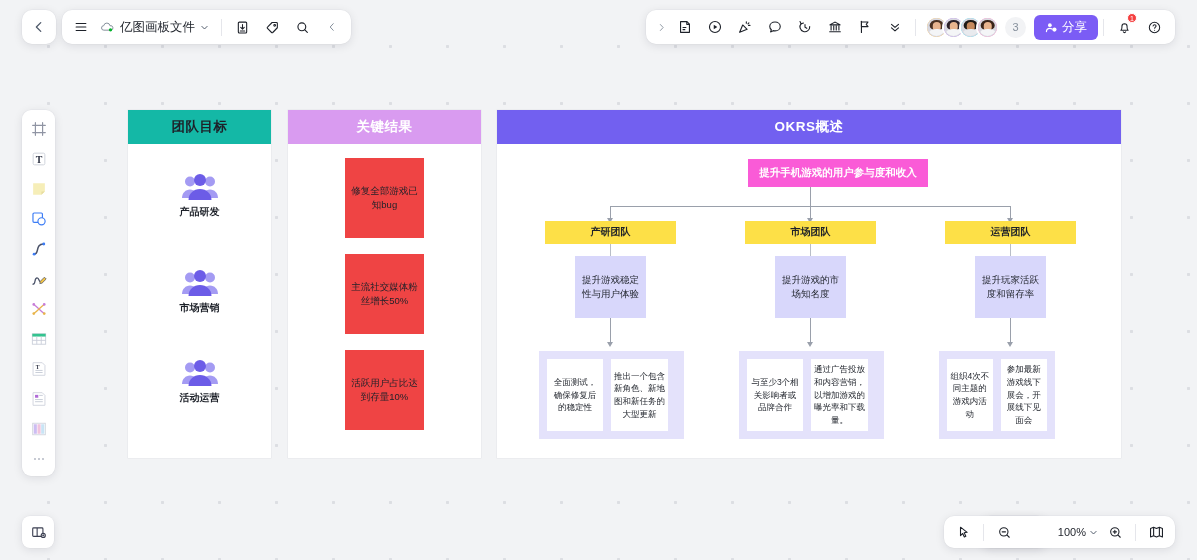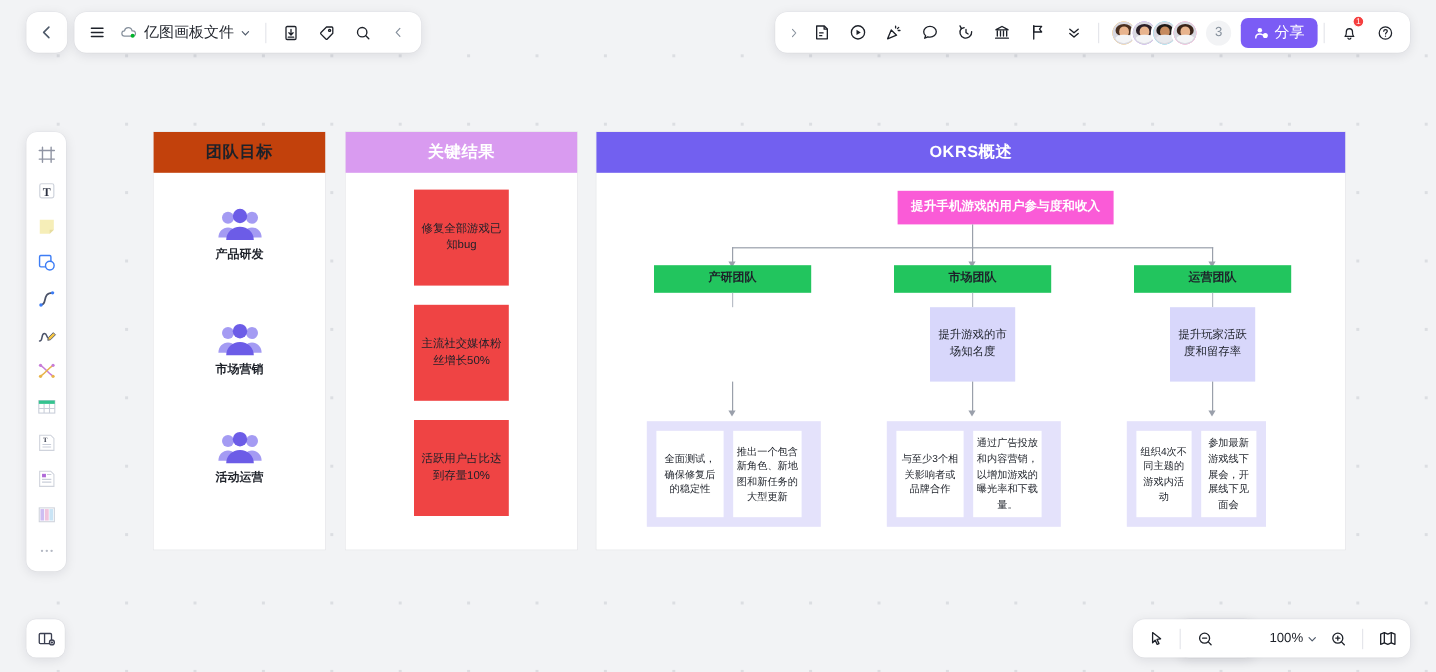--- a/index.html
+++ b/index.html
@@ -121,21 +121,21 @@
   .col {
     position: absolute; background: #ffffff;
     box-shadow: 0 0 0 .5px rgba(20,24,40,.06);
   }
   .col-head {
     height: 34px; display: flex; align-items: center; justify-content: center;
     font-size: 13.5px; font-weight: bold; color: #ffffff;
     letter-spacing: .5px;
   }
   #col-goals { left: 128px; top: 110px; width: 143px; height: 348px; }
-  #col-goals .col-head { background: #c2410c; color: #1d2129; }
+  #col-goals .col-head { background: #14b8a6; color: #1d2129; }
   #col-kr { left: 288px; top: 110px; width: 193px; height: 348px; }
   #col-kr .col-head { background: #D99BF0; }
   #col-okr { left: 497px; top: 110px; width: 624px; height: 348px; }
   #col-okr .col-head { background: #7260F0; }
 
   
   .team-item {
     position: absolute; left: 0; width: 100%;
     display: flex; flex-direction: column; align-items: center;
   }
@@ -153,21 +153,21 @@
 
   
   .node {
     position: absolute; display: flex; align-items: center; justify-content: center;
     text-align: center; line-height: 1.45; color: #1d2129;
   }
   #root-node {
     background: #FA5BD7; color: #fff; font-size: 10.5px; font-weight: bold;
     left: 720px; top: 159px; width: 180px; height: 28px; margin-left: 28px;
   }
-  .team-node { background: #22c55e; font-size: 10px; font-weight: bold; height: 23px; }
+  .team-node { background: #fde047; font-size: 10px; font-weight: bold; height: 23px; }
   .obj-node { background: #D8D7FB; font-size: 9.5px; width: 71px; height: 62px; padding: 3px; }
   .leafbox {
     position: absolute; background: #E4E2FB; padding: 8px;
     display: flex; gap: 8px;
   }
   .leaf {
     background: #ffffff; display: flex; align-items: center; justify-content: center;
     text-align: center; font-size: 8.5px; line-height: 1.5; color: #1d2129;
     padding: 3px; height: 72px;
   }
@@ -245,20 +245,21 @@
     <div class="arrow" style="left:510px;top:108px"></div>
 
     <div class="node team-node" style="left:48px;top:111px;width:131px">产研团队</div>
     <div class="node team-node" style="left:248px;top:111px;width:131px">市场团队</div>
     <div class="node team-node" style="left:448px;top:111px;width:131px">运营团队</div>
 
     <div class="edge-v" style="left:113px;top:134px;height:12px"></div>
     <div class="edge-v" style="left:313px;top:134px;height:12px"></div>
     <div class="edge-v" style="left:513px;top:134px;height:12px"></div>
 
+    <div class="node obj-node" style="left:78px;top:146px">提升游戏稳定性与用户体验</div>
     <div class="node obj-node" style="left:278px;top:146px">提升游戏的市场知名度</div>
     <div class="node obj-node" style="left:478px;top:146px">提升玩家活跃度和留存率</div>
 
     <div class="edge" style="left:113px;top:208px;width:1px;height:27px"></div>
     <div class="edge" style="left:313px;top:208px;width:1px;height:27px"></div>
     <div class="edge" style="left:513px;top:208px;width:1px;height:27px"></div>
     <div class="arrow" style="left:110px;top:232px"></div>
     <div class="arrow" style="left:310px;top:232px"></div>
     <div class="arrow" style="left:510px;top:232px"></div>
 

